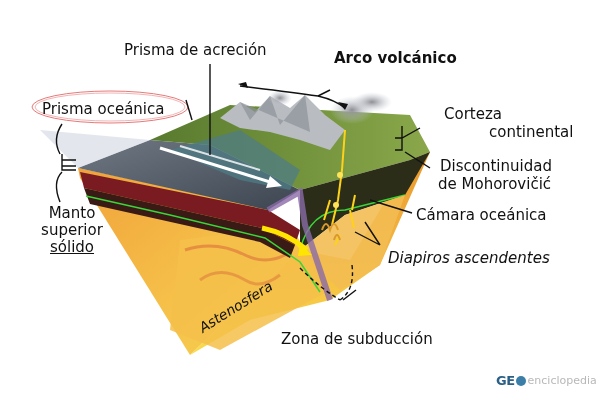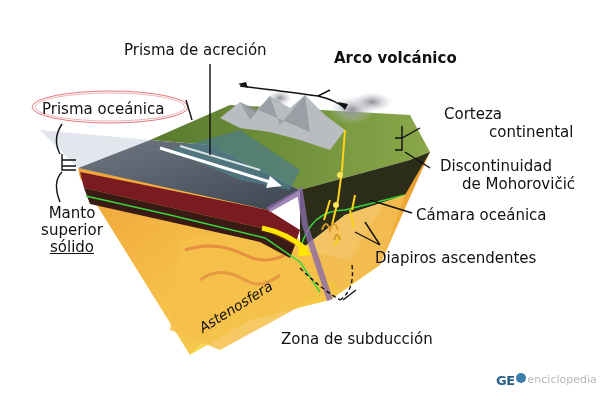--- a/index.html
+++ b/index.html
@@ -1,20 +1,20 @@
 <!DOCTYPE html>
 <html><head>
   <meta charset="utf-8">
   <style>
     html, body { margin:0; padding:0; background:#ffffff; }
     #stage { position:relative; width:600px; height:400px; overflow:hidden; background:#fff; font-family:"DejaVu Sans", sans-serif; }
     svg#diagram { position:absolute; left:0; top:0; }
     .lbl { position:absolute; font-size:15px; color:#111; line-height:17px; white-space:nowrap; }
     .lbl.center { text-align:center; }
-    .logo { position:absolute; left:496px; top:373px; font-size:13px; display:flex; align-items:flex-start; }
+    .logo { position:absolute; left:496px; top:373px; font-size:13px; display:flex; align-items:center; }
     .logo .geo { font-weight:bold; color:#2b5f86; letter-spacing:-0.5px; }
     .logo .enc { color:#b8b8b8; font-size:11px; margin-left:1px; }
     .logo .globe { display:inline-block; width:10px; height:10px; border-radius:50%; background:#3b7fa8; margin:0 1px; }
   </style>
 </head>
 <body>
 
 <div id="stage">
   <svg id="diagram" width="600" height="400" viewBox="0 0 600 400">
     <defs>
@@ -112,26 +112,26 @@
     <polygon points="238,84 248,88 246,82" fill="#111"></polygon>
     <polygon points="345,110 338,102 348,104" fill="#111"></polygon>
   </svg>
 
   <div class="lbl" style="left:124px;top:42px;">Prisma de acreción</div>
   <div class="lbl" style="left:334px;top:50px;font-weight:bold;">Arco volcánico</div>
   <div class="lbl" style="left:42px;top:101px;">Prisma oceánica</div>
   <div class="lbl" style="left:444px;top:106px;">Corteza</div>
   <div class="lbl" style="left:444px;top:124px;margin-left:45px;">continental</div>
   <div class="lbl" style="left:440px;top:158px;">Discontinuidad</div>
-  <div class="lbl" style="left:438px;top:176px;margin-left:24px;">de Mohorovičić</div>
+  <div class="lbl" style="left:438px;top:176px;">de Mohorovičić</div>
   <div class="lbl center" style="left:38px;top:222px;width:68px;">superior</div>
   <div class="lbl center" style="left:38px;top:205px;width:68px;">Manto</div>
   <div class="lbl center" style="left:38px;top:239px;width:68px;text-decoration:underline;">sólido</div>
   <div class="lbl" style="left:416px;top:207px;">Cámara oceánica</div>
-  <div class="lbl" style="left:375px;top:250px;">Diapiros ascendentes</div>
+  <div class="lbl" style="left:388px;top:250px;font-style:italic;">Diapiros ascendentes</div>
   <div class="lbl" style="left:196px;top:322px;transform:rotate(-32deg);transform-origin:left top;font-style:italic;font-size:14px;">Astenosfera</div>
   <div class="lbl" style="left:281px;top:331px;">Zona de subducción</div>
 
   <div class="logo">
     <span class="geo">GE</span>
     <span class="globe"></span>
     <span class="enc">enciclopedia</span>
   </div>
 </div>
 

